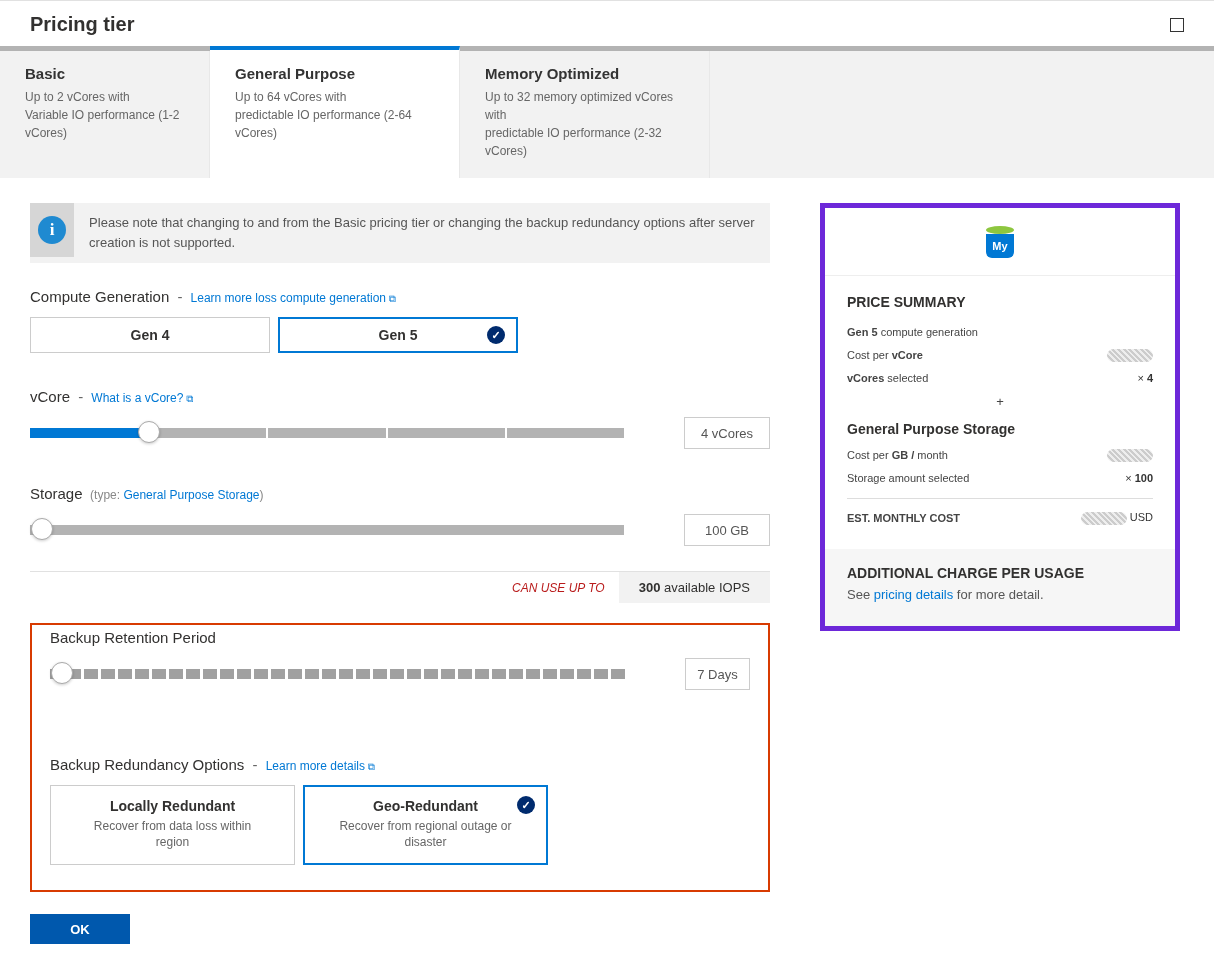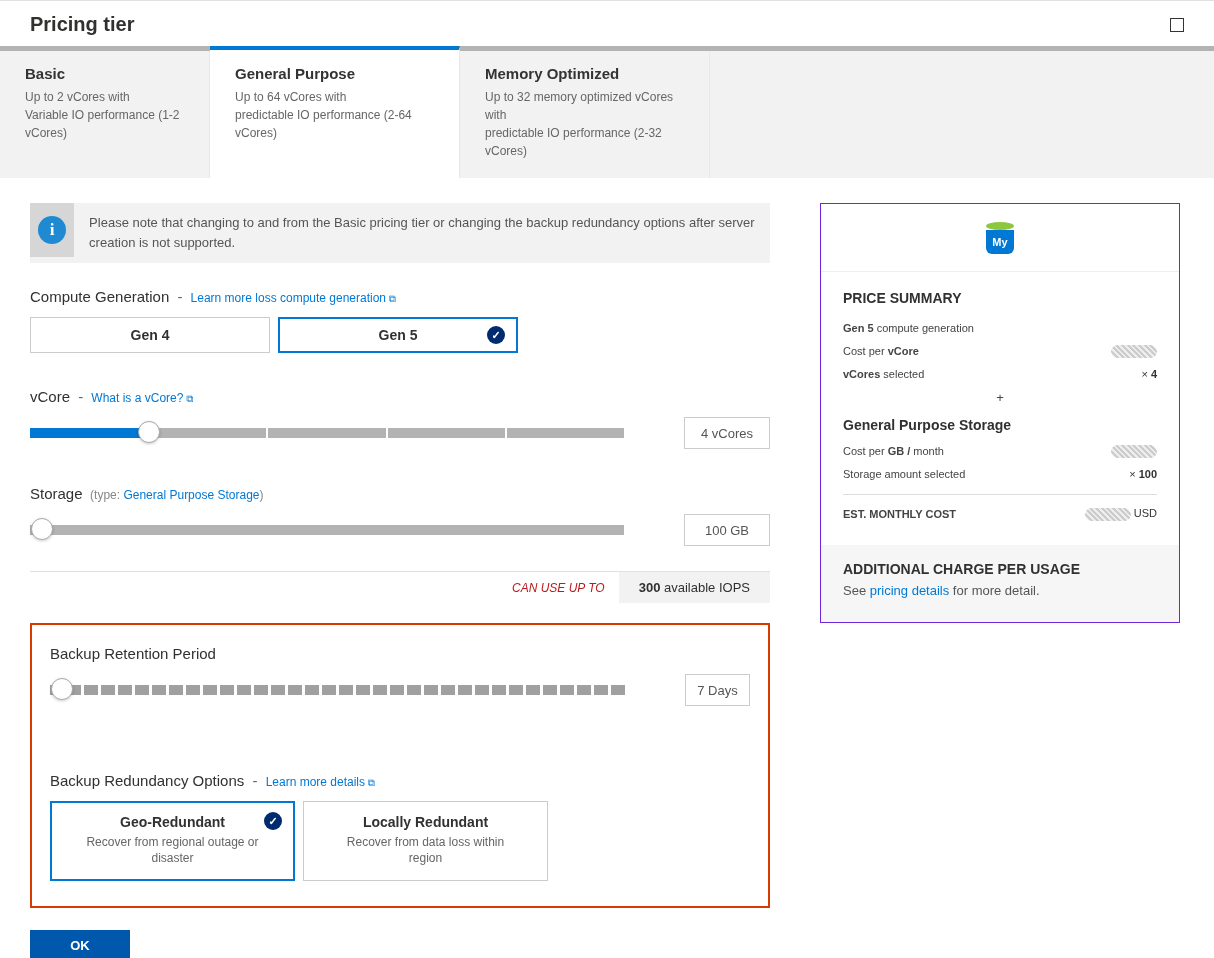--- a/index.html
+++ b/index.html
@@ -41,29 +41,29 @@
 .slider-track.dashed { background: transparent; display: flex; gap: 3px; }
 .slider-track.dashed .dash-seg { width: 14px; height: 10px; background: #a0a0a0; }
 .slider-thumb { position: absolute; top: -7px; width: 22px; height: 22px; border-radius: 50%; background: #fff; border: 1px solid #aaa; box-shadow: 0 1px 3px rgba(0,0,0,0.2); cursor: pointer; margin-left: -11px; }
 .value-box { width: 86px; height: 32px; border: 1px solid #ccc; display: flex; align-items: center; justify-content: center; font-size: 13px; color: #555; }
 .storage-sublabel { font-size: 12px; color: #888; }
 .storage-sublabel a { color: #0078d4; text-decoration: none; }
 .iops-row { display: flex; align-items: center; justify-content: flex-end; border-top: 1px solid #e1e1e1; margin: 25px 0 0; gap: 0; }
 .iops-label { padding: 8px 14px; color: #b91c1c; font-size: 12px; font-style: italic; }
 .iops-value { padding: 8px 20px; background: #f2f2f2; font-size: 13px; }
 .iops-value b { font-weight: 700; }
-.highlight-box { border: 2px solid #d83b01; padding: 20px 18px 25px; margin-top: 20px; }
+.highlight-box { border: 2px solid #d83b01; padding: 4px 18px 25px; margin-top: 20px; }
 .redundancy-row { display: flex; gap: 8px; }
 .redundancy-card { width: 245px; height: 80px; border: 1px solid #ccc; text-align: center; padding: 12px 30px 0; position: relative; cursor: pointer; }
 .redundancy-card.selected { border: 1px solid #0078d4; box-shadow: 0 0 0 1px #0078d4 inset; }
 .redundancy-card .rc-title { font-size: 14px; font-weight: 600; margin-bottom: 4px; }
 .redundancy-card .rc-sub { font-size: 12px; color: #666; line-height: 16px; }
 .redundancy-card .check-badge { top: 10px; right: 12px; }
 .ok-button { margin: 22px 0 0 30px; width: 100px; height: 30px; background: #0058ad; color: #fff; border: none; font-size: 13px; font-weight: 600; cursor: pointer; }
-.summary-panel { border: 1px solid #6d28d9; }
+.summary-panel { border: 5px solid #6d28d9; }
 .summary-logo { text-align: center; padding: 18px 0 14px; border-bottom: 1px solid #eee; }
 .db-icon { display: inline-block; width: 28px; height: 32px; position: relative; }
 .db-icon::before { content: ""; position: absolute; top: 0; left: 0; width: 28px; height: 8px; background: #8dc63f; border-radius: 14px / 4px; }
 .db-icon::after { content: "My"; position: absolute; top: 8px; left: 0; width: 28px; height: 24px; background: #0078d4; border-radius: 0 0 6px 6px; color: #fff; font-size: 11px; font-weight: bold; line-height: 24px; text-align: center; }
 .summary-body { padding: 18px 22px 14px; }
 .summary-title { font-size: 14px; font-weight: 700; margin-bottom: 16px; }
 .summary-line { display: flex; justify-content: space-between; align-items: center; font-size: 11px; color: #444; margin-bottom: 10px; text-align: right; }
 .summary-line .sl-right { color: #333; }
 .summary-line b { font-weight: 700; }
 .plus-sep { text-align: center; color: #444; margin: 6px 0 12px; }
@@ -211,28 +211,28 @@
         </div>
 
         <div class="gap-block"></div>
           <div class="gap-block"></div>
 
         <div class="section-label">
           <span>Backup Redundancy Options</span><span class="dash">  -  </span>
           <a href="#" class="learn-link">Learn more details</a>
         </div>
         <div class="redundancy-row">
+          <div class="redundancy-card">
+            <div class="rc-title">Locally Redundant</div>
+            <div class="rc-sub">Recover from data loss within region</div>
+          </div>
           <div class="redundancy-card selected">
             <div class="rc-title">Geo-Redundant</div>
             <div class="rc-sub">Recover from regional outage or disaster</div>
             <span class="check-badge"></span>
-          </div>
-          <div class="redundancy-card">
-            <div class="rc-title">Locally Redundant</div>
-            <div class="rc-sub">Recover from data loss within region</div>
           </div>
         </div>
       </div>
     </div>
 
     <div class="right-col">
       <div class="summary-panel">
         <div class="summary-logo"><span class="db-icon"></span></div>
         <div class="summary-body">
           <div class="summary-title">PRICE SUMMARY</div>

